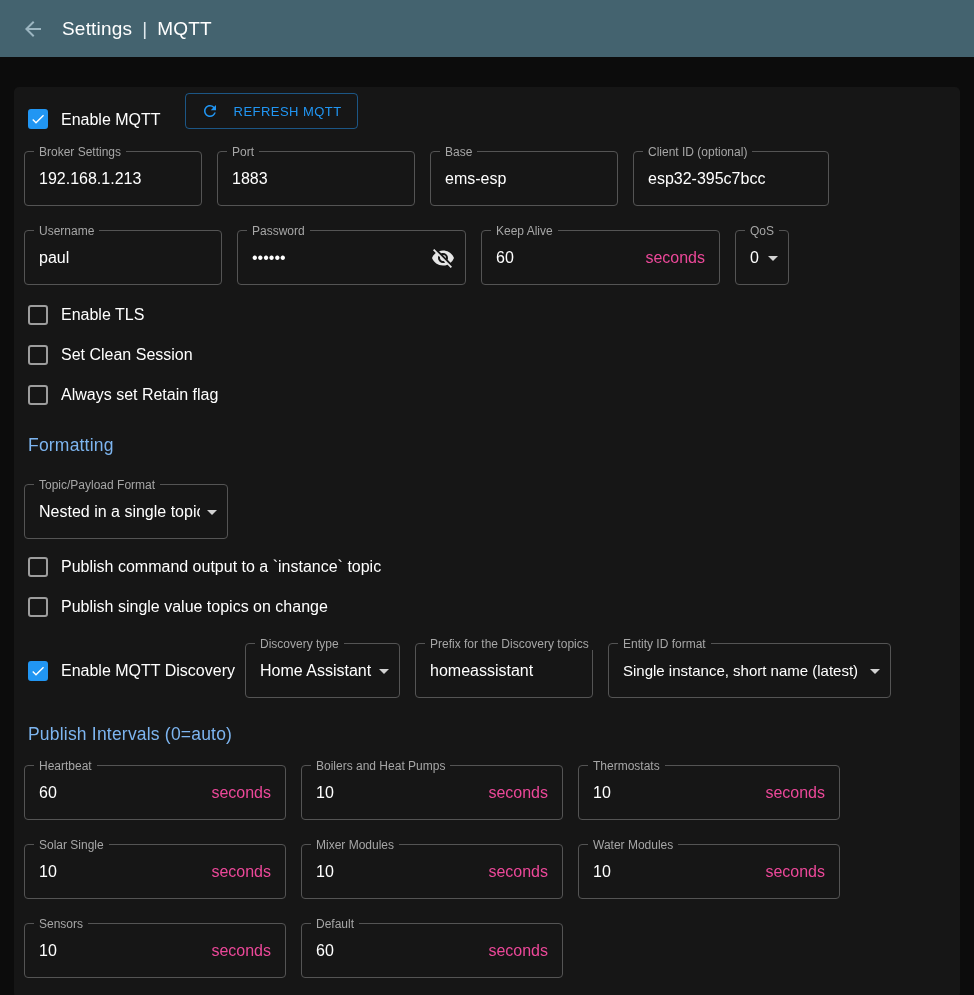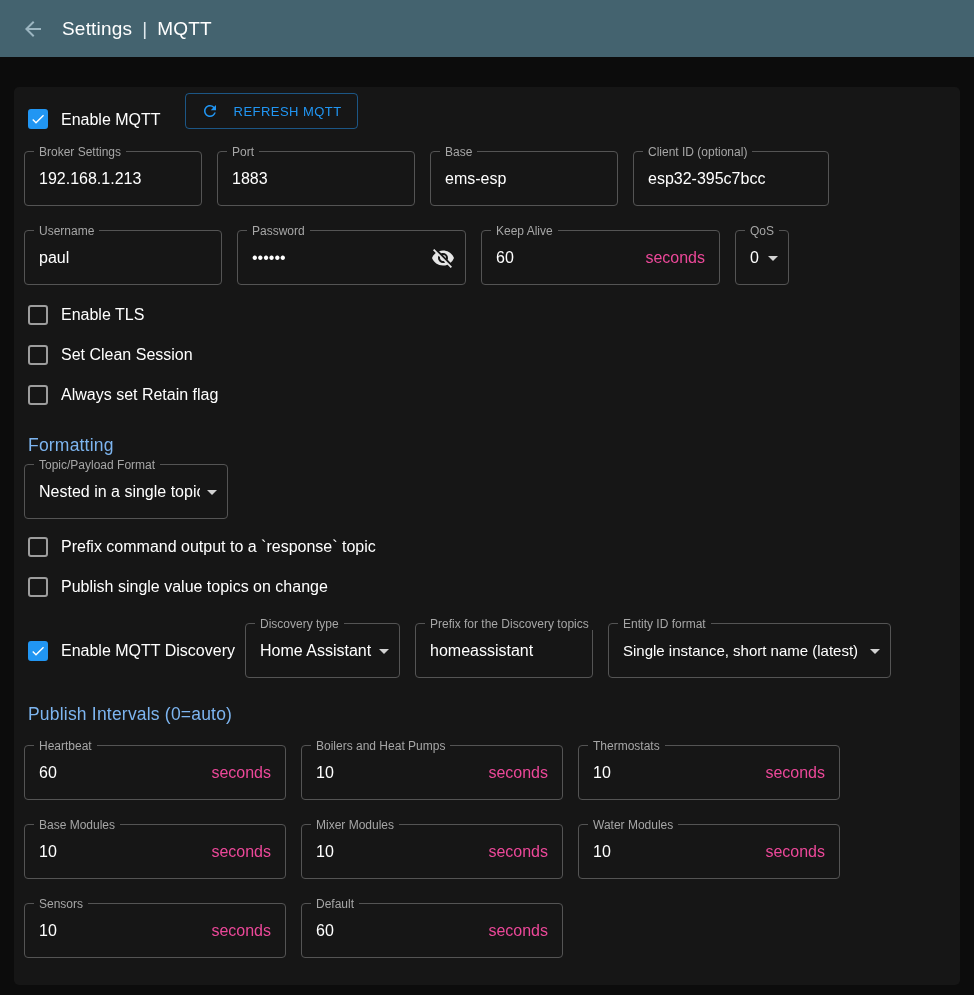--- a/index.html
+++ b/index.html
@@ -25,21 +25,21 @@
   .cb-group2{margin-top:8px}
 
   .top-row{display:flex;align-items:flex-end;height:40px;padding-left:4px}
 
   
   .refresh-btn{margin-left:24px;display:flex;align-items:center;gap:15px;background:none;border:1px solid rgba(33,150,243,.5);color:#2196f3;font-family:inherit;font-size:13px;font-weight:500;letter-spacing:.45px;padding:8px 15px;border-radius:4px;cursor:pointer;white-space:nowrap}
 
   
   .frow{display:flex;gap:15px;margin-top:24px}
   .frow.first{margin-top:22px}
-  .frow.mt16{margin-top:8px}
+  .frow.mt16{margin-top:28px}
   .frow.mt20{margin-top:20px}
   .tf{position:relative;height:55px;border:1px solid #545454;border-radius:4px;display:flex;align-items:center;background:transparent;flex:none}
   .tf-label{position:absolute;top:-6px;left:9px;font-size:12px;line-height:12px;color:#a6a6a6;background:#161616;padding:0 5px;white-space:nowrap}
   .tf input{flex:1;min-width:0;background:none;border:none;outline:none;color:#fff;font-family:inherit;font-size:16px;padding:0 0 0 14px;height:100%}
   .tf-suffix{color:#ec4899;font-size:16px;margin:0 14px 0 8px;flex:none}
   .select{cursor:pointer}
   .sel-value{flex:1;min-width:0;font-size:16px;color:#fff;padding-left:14px;white-space:nowrap;overflow:hidden}
   .sel-value.small{font-size:15px}
   .sel-caret{flex:none;margin-right:3px;display:flex}
   .eye{flex:none;margin-right:10px;display:flex;background:none;border:none;cursor:pointer;padding:0}
@@ -169,21 +169,21 @@
           </svg>
         </span>
     </div>
   </div>
 
   <div class="cb-group2">
     <div class="cb-row">
       <span class="cb">
         
       </span>
-      <span class="cb-label">Prefix command output to a `response` topic</span>
+      <span class="cb-label">Publish command output to a `instance` topic</span>
     </div>
     <div class="cb-row">
       <span class="cb">
         
       </span>
       <span class="cb-label">Publish single value topics on change</span>
     </div>
   </div>
 
   <div class="discovery-row">
@@ -234,21 +234,21 @@
     </div>
     <div class="tf w262">
       <span class="tf-label">Thermostats</span>
       <input type="text" value="10" style="">
       <span class="tf-suffix">seconds</span>
     </div>
   </div>
 
   <div class="frow">
     <div class="tf w262">
-      <span class="tf-label">Base Modules</span>
+      <span class="tf-label">Solar Single</span>
       <input type="text" value="10" style="">
       <span class="tf-suffix">seconds</span>
     </div>
     <div class="tf w262">
       <span class="tf-label">Mixer Modules</span>
       <input type="text" value="10" style="">
       <span class="tf-suffix">seconds</span>
     </div>
     <div class="tf w262">
       <span class="tf-label">Water Modules</span>

